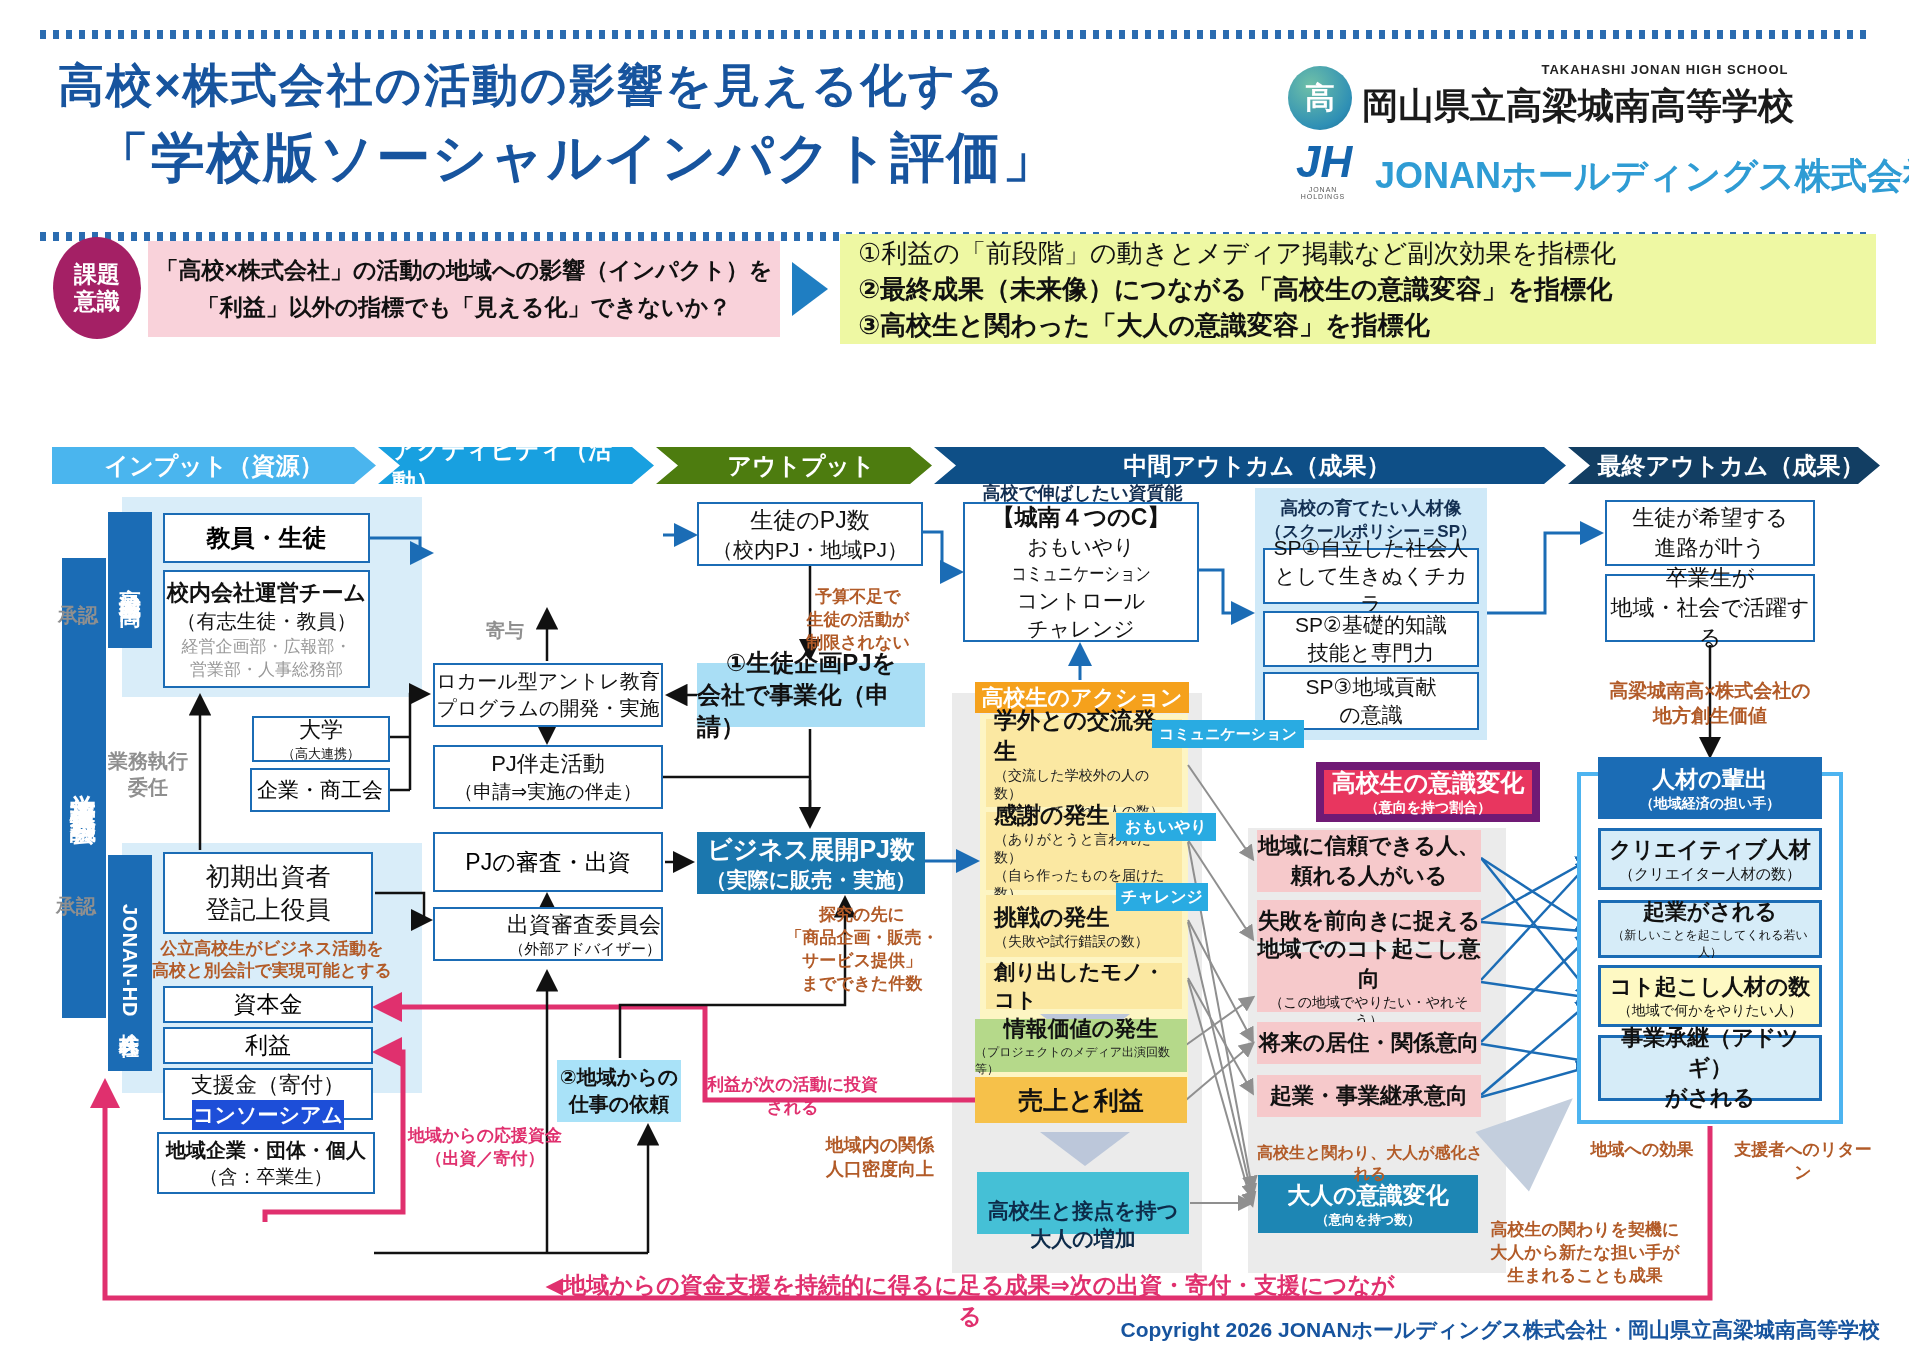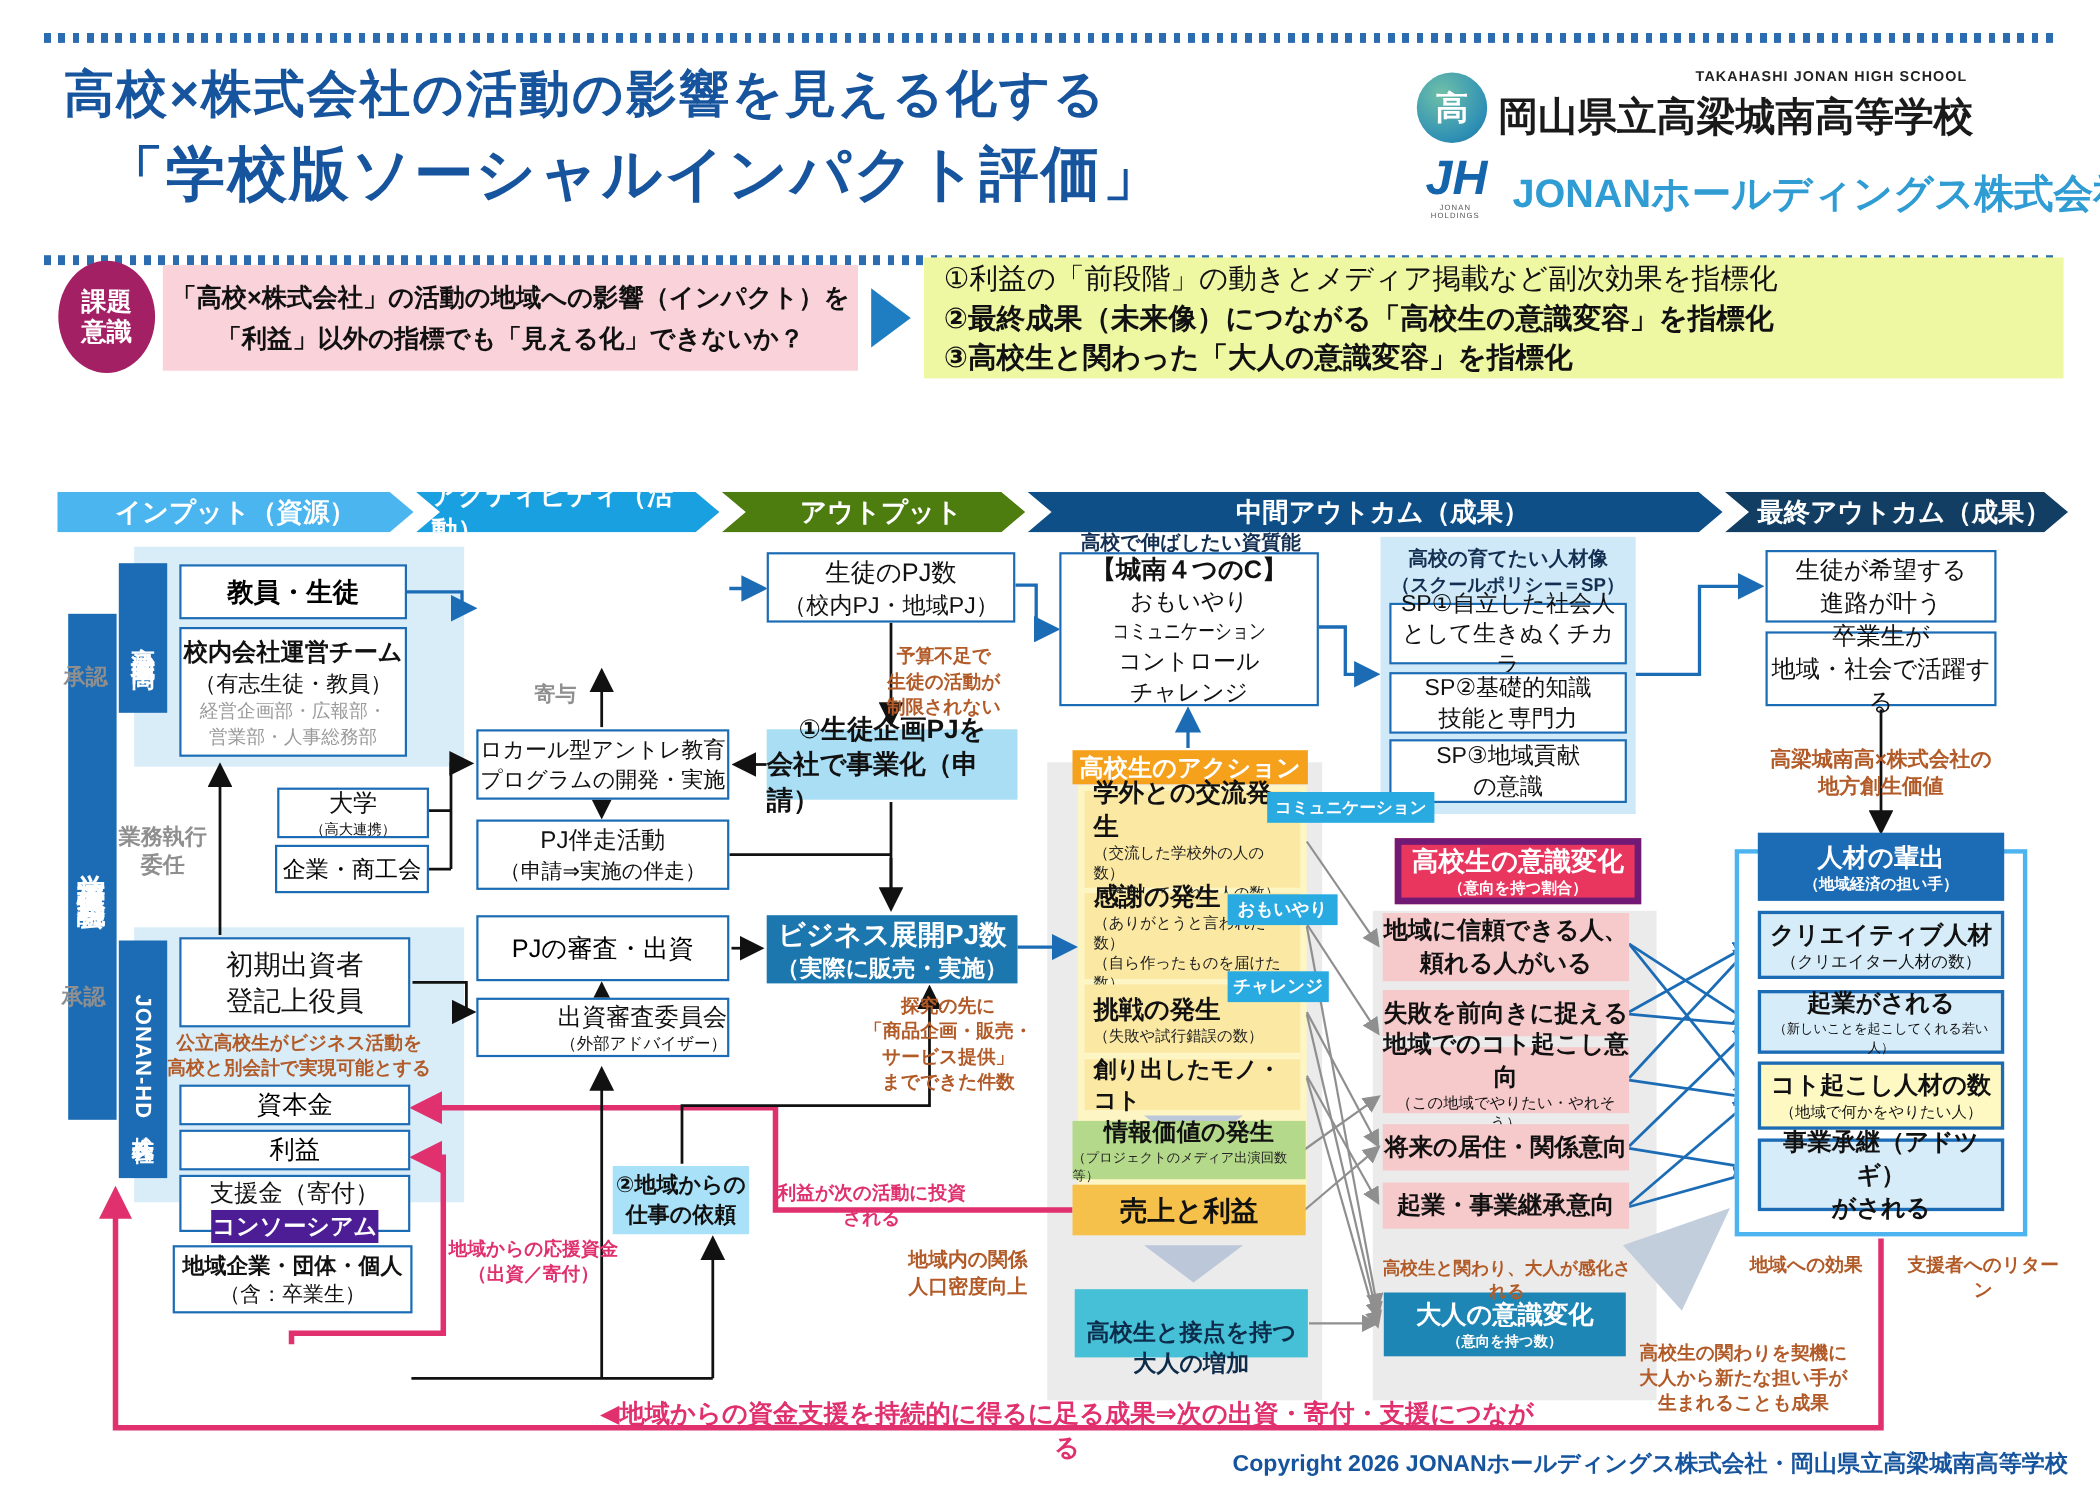--- a/index.html
+++ b/index.html
@@ -178,21 +178,21 @@
   <div class="abs brown" style="left:132px;top:938px;width:280px;font-size:17px;line-height:22px;">
     <div>公立高校生がビジネス活動を</div>
     <div>高校と別会計で実現可能とする</div>
   </div>
   <div class="abs box" style="left:163px;top:986px;width:210px;height:37px;font-size:23px;">資本金</div>
   <div class="abs box" style="left:163px;top:1027px;width:210px;height:37px;font-size:23px;">利益</div>
   <div class="abs box" style="left:163px;top:1068px;width:210px;height:52px;">
     <div style="font-size:22px;color:#111;">支援金（寄付）</div>
     <div style="font-size:14px;color:#111;">（営業外収入）</div>
   </div>
-  <div class="abs" style="left:192px;top:1100px;width:152px;height:30px;background:#4c1d95;color:#fff;font-weight:700;font-size:21px;display:flex;align-items:center;justify-content:center;z-index:3;">コンソーシアム</div>
+  <div class="abs" style="left:192px;top:1100px;width:152px;height:30px;background:#1d4ed8;color:#fff;font-weight:700;font-size:21px;display:flex;align-items:center;justify-content:center;z-index:3;">コンソーシアム</div>
   <div class="abs box" style="left:157px;top:1132px;width:218px;height:62px;">
     <div style="font-size:20px;font-weight:800;color:#111;">地域企業・団体・個人</div>
     <div style="font-size:19px;color:#111;">（含：卒業生）</div>
   </div>
 
   <div class="abs graynote" style="left:475px;top:618px;width:60px;font-size:19px;">寄与</div>
   <div class="abs box" style="left:433px;top:663px;width:230px;height:64px;">
     <div style="font-size:20px;color:#111;">ロカール型アントレ教育</div>
     <div style="font-size:20px;color:#111;">プログラムの開発・実施</div>
   </div>
@@ -294,21 +294,21 @@
     <div style="font-size:21px;color:#111;">として生きぬくチカラ</div>
   </div>
   <div class="abs box" style="left:1263px;top:611px;width:216px;height:56px;">
     <div style="font-size:21px;color:#111;">SP②基礎的知識</div>
     <div style="font-size:21px;color:#111;">技能と専門力</div>
   </div>
   <div class="abs box" style="left:1263px;top:672px;width:216px;height:58px;">
     <div style="font-size:21px;color:#111;">SP③地域貢献</div>
     <div style="font-size:21px;color:#111;">の意識</div>
   </div>
-  <div class="abs" style="left:1268px;top:762px;width:224px;height:60px;background:#e8365f;border:6px solid #701a75;display:flex;flex-direction:column;align-items:center;justify-content:center;z-index:3;">
+  <div class="abs" style="left:1316px;top:762px;width:224px;height:60px;background:#e8365f;border:8px solid #701a75;display:flex;flex-direction:column;align-items:center;justify-content:center;z-index:3;">
     <div style="font-size:24px;font-weight:800;color:#fff;">高校生の意識変化</div>
     <div style="font-size:14px;font-weight:700;color:#fff;">（意向を持つ割合）</div>
   </div>
   <div class="abs pinkbox" style="left:1257px;top:830px;width:224px;height:62px;">
     <div style="font-size:22px;color:#111;">地域に信頼できる人、</div>
     <div style="font-size:22px;color:#111;">頼れる人がいる</div>
   </div>
   <div class="abs pinkbox" style="left:1257px;top:900px;width:224px;height:42px;font-size:22px;color:#111;">失敗を前向きに捉える</div>
   <div class="abs pinkbox" style="left:1257px;top:952px;width:224px;height:60px;">
     <div style="font-size:22px;color:#111;">地域でのコト起こし意向</div>

